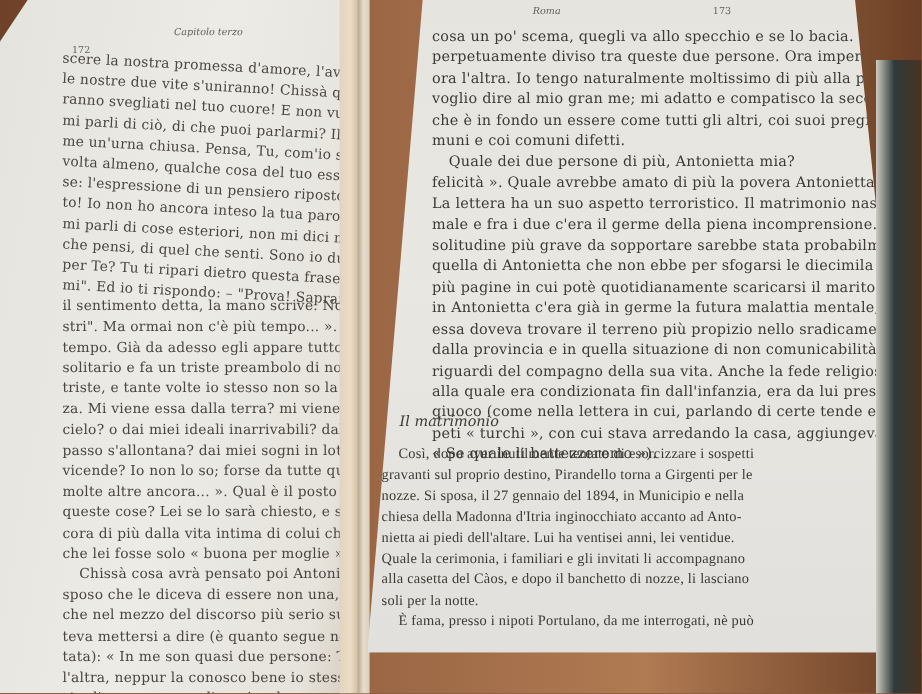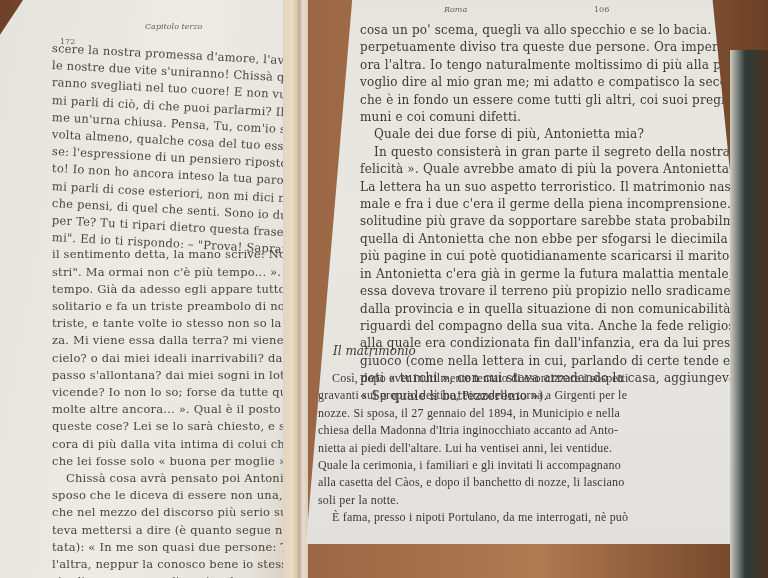--- a/index.html
+++ b/index.html
@@ -96,30 +96,29 @@
         <div class="line">l'altra, neppur la conosco bene io stesso. Soglio dire, ch'io con-</div>
         <div class="line">sto d'un gran me e d'un piccolo me: questi due signori son</div>
       </div>
   </div>
 
   <div class="left-edge-strip"></div>
   <div class="gutter"></div>
 
   <div class="page-right">
     <div class="running-head" style="left:138px;top:5px;">Roma</div>
-    <div class="folio" style="left:288px;top:5px;">106</div>
+    <div class="folio" style="left:288px;top:5px;">173</div>
     <div class="text-block" style="left:54px;top:22px;" id="right-lines-a">
         <div class="line">cosa un po' scema, quegli va allo specchio e se lo bacia. Io sono</div>
         <div class="line">perpetuamente diviso tra queste due persone. Ora impera l'una,</div>
         <div class="line">ora l'altra. Io tengo naturalmente moltissimo di più alla prima,</div>
         <div class="line">voglio dire al mio gran me; mi adatto e compatisco la seconda,</div>
         <div class="line">che è in fondo un essere come tutti gli altri, coi suoi pregi co-</div>
         <div class="line">muni e coi comuni difetti.</div>
-        <div class="line indent">Quale dei due forse di più, Antonietta mia?</div>
-        <div class="line indent">In questo consisterà in gran parte il segreto della nostra</div>
+        <div class="line indent">Quale dei due persone di più, Antonietta mia?</div>
         <div class="line">felicità ». Quale avrebbe amato di più la povera Antonietta?</div>
         <div class="line">La lettera ha un suo aspetto terroristico. Il matrimonio nasceva</div>
         <div class="line">male e fra i due c'era il germe della piena incomprensione. La</div>
         <div class="line">solitudine più grave da sopportare sarebbe stata probabilmente</div>
         <div class="line">quella di Antonietta che non ebbe per sfogarsi le diecimila e</div>
         <div class="line">più pagine in cui potè quotidianamente scaricarsi il marito. Se</div>
         <div class="line">in Antonietta c'era già in germe la futura malattia mentale,</div>
         <div class="line">essa doveva trovare il terreno più propizio nello sradicamento</div>
         <div class="line">dalla provincia e in quella situazione di non comunicabilità nei</div>
         <div class="line">riguardi del compagno della sua vita. Anche la fede religiosa,</div>

